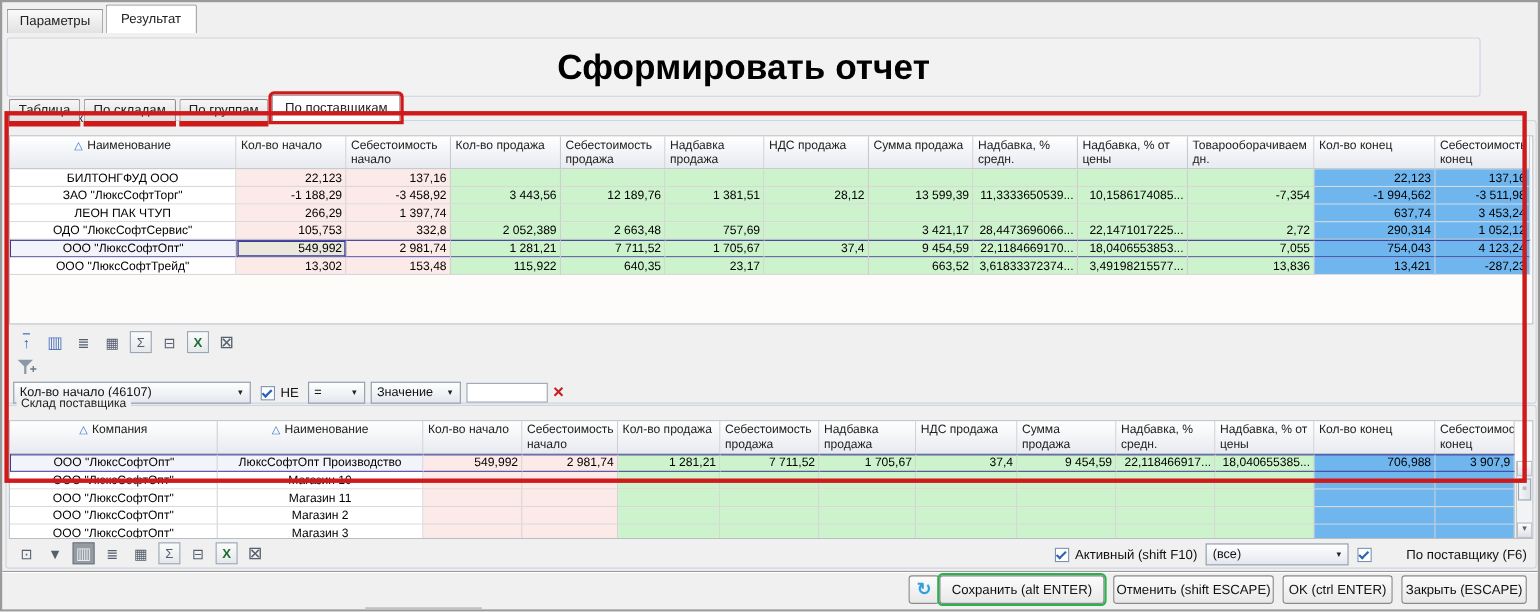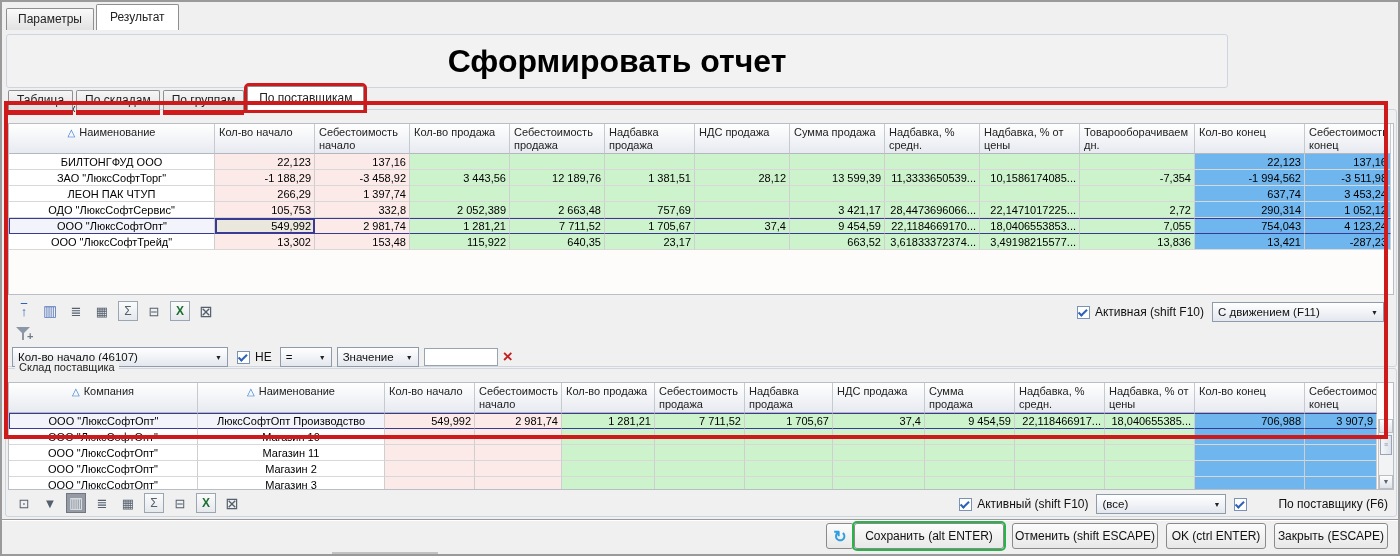--- a/index.html
+++ b/index.html
@@ -8,21 +8,21 @@
   #window { position:relative; width:1400px; height:556px; background:#f0f0f0;
             border:2px solid #9a9a9a; overflow:hidden; }
 
   
   .tabbar-top { position:absolute; top:2px; left:4px; height:26px; display:flex; align-items:flex-end; }
   .tab { font-size:12px; color:#222; padding:3px 11px 4px 11px; background:linear-gradient(#fafafa,#e2e2e2);
          border:1px solid #8f8f8f; border-bottom:none; border-radius:2px 2px 0 0; margin-right:2px; cursor:pointer; }
   .tab.active { background:#fff; padding:5px 13px 6px 13px; position:relative; z-index:3; }
 
   
-  .title-box { position:absolute; top:32px; left:4px; width:1222px; height:54px;
+  .title-box { position:absolute; top:32px; left:4px; width:1340px; height:54px;
                border:1px solid #cdd5df; border-radius:3px; background:#f2f2f2;
                display:flex; align-items:center; justify-content:center; }
   .title-box .t { font-size:32px; font-weight:bold; color:#000; }
 
   
   .tabbar-views { position:absolute; top:87px; left:6px; height:21px; display:flex; align-items:flex-end; z-index:30; }
   .vtab { font-size:12px; color:#222; padding:2px 8px 3px 8px; background:linear-gradient(#f6f6f6,#e0e0e0);
           border:1px solid #8f8f8f; border-bottom:none; border-radius:2px 2px 0 0; margin-right:3px;
           position:relative; cursor:pointer; }
   .vtab.active { background:#fff; padding:4px 11px 5px 11px; outline:3px solid var(--red); z-index:31; }
@@ -265,28 +265,20 @@
         <span class="tbicon" data-name="scroll-top-icon">↑</span>
         <span class="tbicon" data-name="columns-icon">▥</span>
         <span class="tbicon" data-name="numbered-list-icon">≣</span>
         <span class="tbicon" data-name="calculator-add-icon">▦</span>
         <span class="tbicon" data-name="sum-sigma-icon">Σ</span>
         <span class="tbicon" data-name="printer-icon">⊟</span>
         <span class="tbicon" data-name="excel-export-icon">X</span>
         <span class="tbicon" data-name="remove-column-icon">⊠</span>
       </div>
 
-    <div class="toolbar" style="top:192px; right:12px;" data-name="supplier-view-controls">
-      <span class="cb checked" data-name="active-rows-checkbox"></span>
-      <span class="cb-label" data-name="active-rows-checkbox-label">Активная (shift F10)</span>
-      <span class="combo" style="width:172px;" data-name="movement-dropdown">
-        <span data-name="movement-dropdown-value">С движением (F11)</span>
-        <span class="arrow" data-name="chevron-down-icon">▼</span>
-      </span>
-    </div>
 
     <div class="funnel-icon" style="left:9px; top:215px;" data-name="add-filter-icon">
       <span class="funnel-shape"></span>
       <span class="funnel-stem"></span>
       <span class="funnel-plus">+</span>
     </div>
 
     <div class="toolbar" style="left:6px; top:237px;" data-name="filter-bar">
       <span class="combo" style="width:216px;" data-name="filter-field-dropdown">
         <span data-name="filter-field-value">Кол-во начало (46107)</span>

